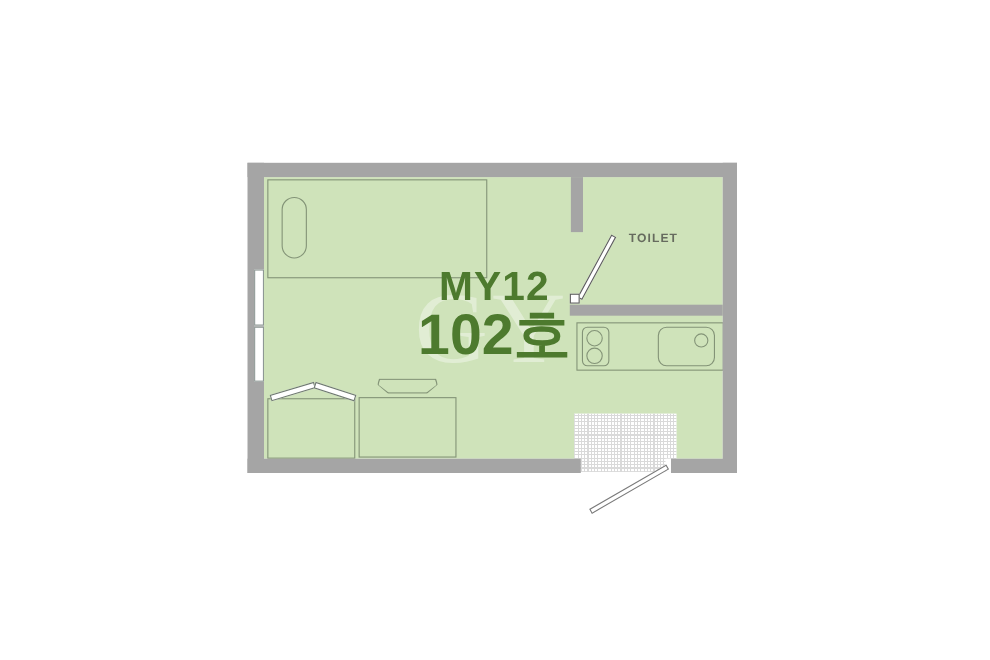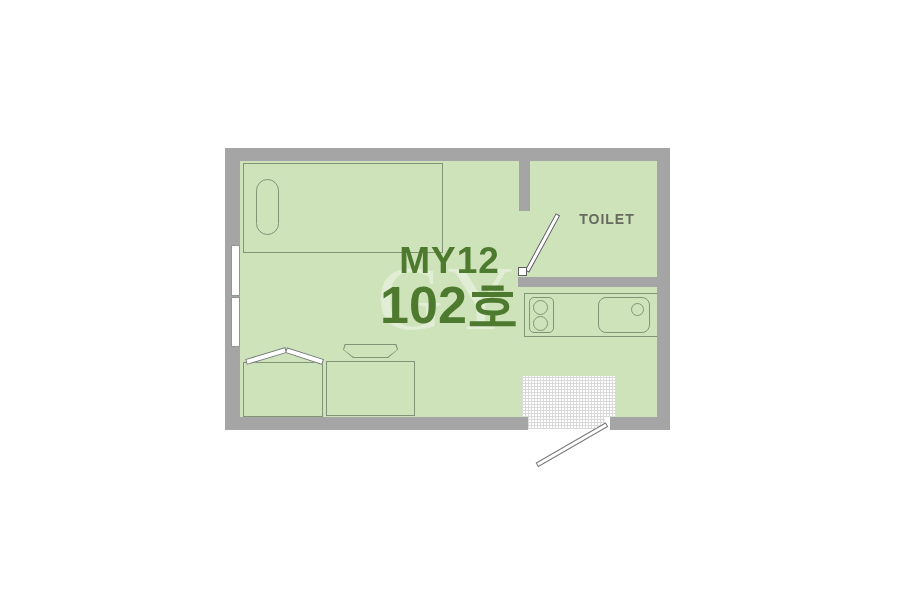--- a/index.html
+++ b/index.html
@@ -70,22 +70,22 @@
     background:#ffffff;z-index:5;}
 
   
   .mat{position:absolute;left:297px;top:228px;width:93px;height:53px;
     background-color:#ffffff;z-index:1;
     background-image:
       repeating-linear-gradient(0deg,var(--mat-grid,#d9d9d9) 0 1px,transparent 1px 3px),
       repeating-linear-gradient(90deg,var(--mat-grid,#d9d9d9) 0 1px,transparent 1px 3px);}
 
   
-  .toilet-label{position:absolute;left:343px;top:63px;width:78px;text-align:center;
-    font-size:14px;font-weight:bold;letter-spacing:1px;
+  .toilet-label{position:absolute;left:330px;top:63px;width:78px;text-align:center;
+    font-size:11px;font-weight:bold;letter-spacing:1px;
     color:var(--toilet-text,#666b5e);z-index:2;}
   .unit-title{position:absolute;left:122px;top:96px;width:205px;text-align:center;
     color:var(--title-text,#4d7a2e);font-weight:bold;z-index:3;}
   .unit-title .line1{font-size:37px;line-height:34px;letter-spacing:1px;}
   .unit-title .line2{font-size:52px;line-height:54px;}
   .watermark{position:absolute;left:152px;top:100px;font-size:92px;font-weight:normal;
     color:rgba(255,255,255,0.38);letter-spacing:4px;z-index:1;line-height:100px;
     font-family:"Liberation Serif", serif;}
 </style>
 </head>

